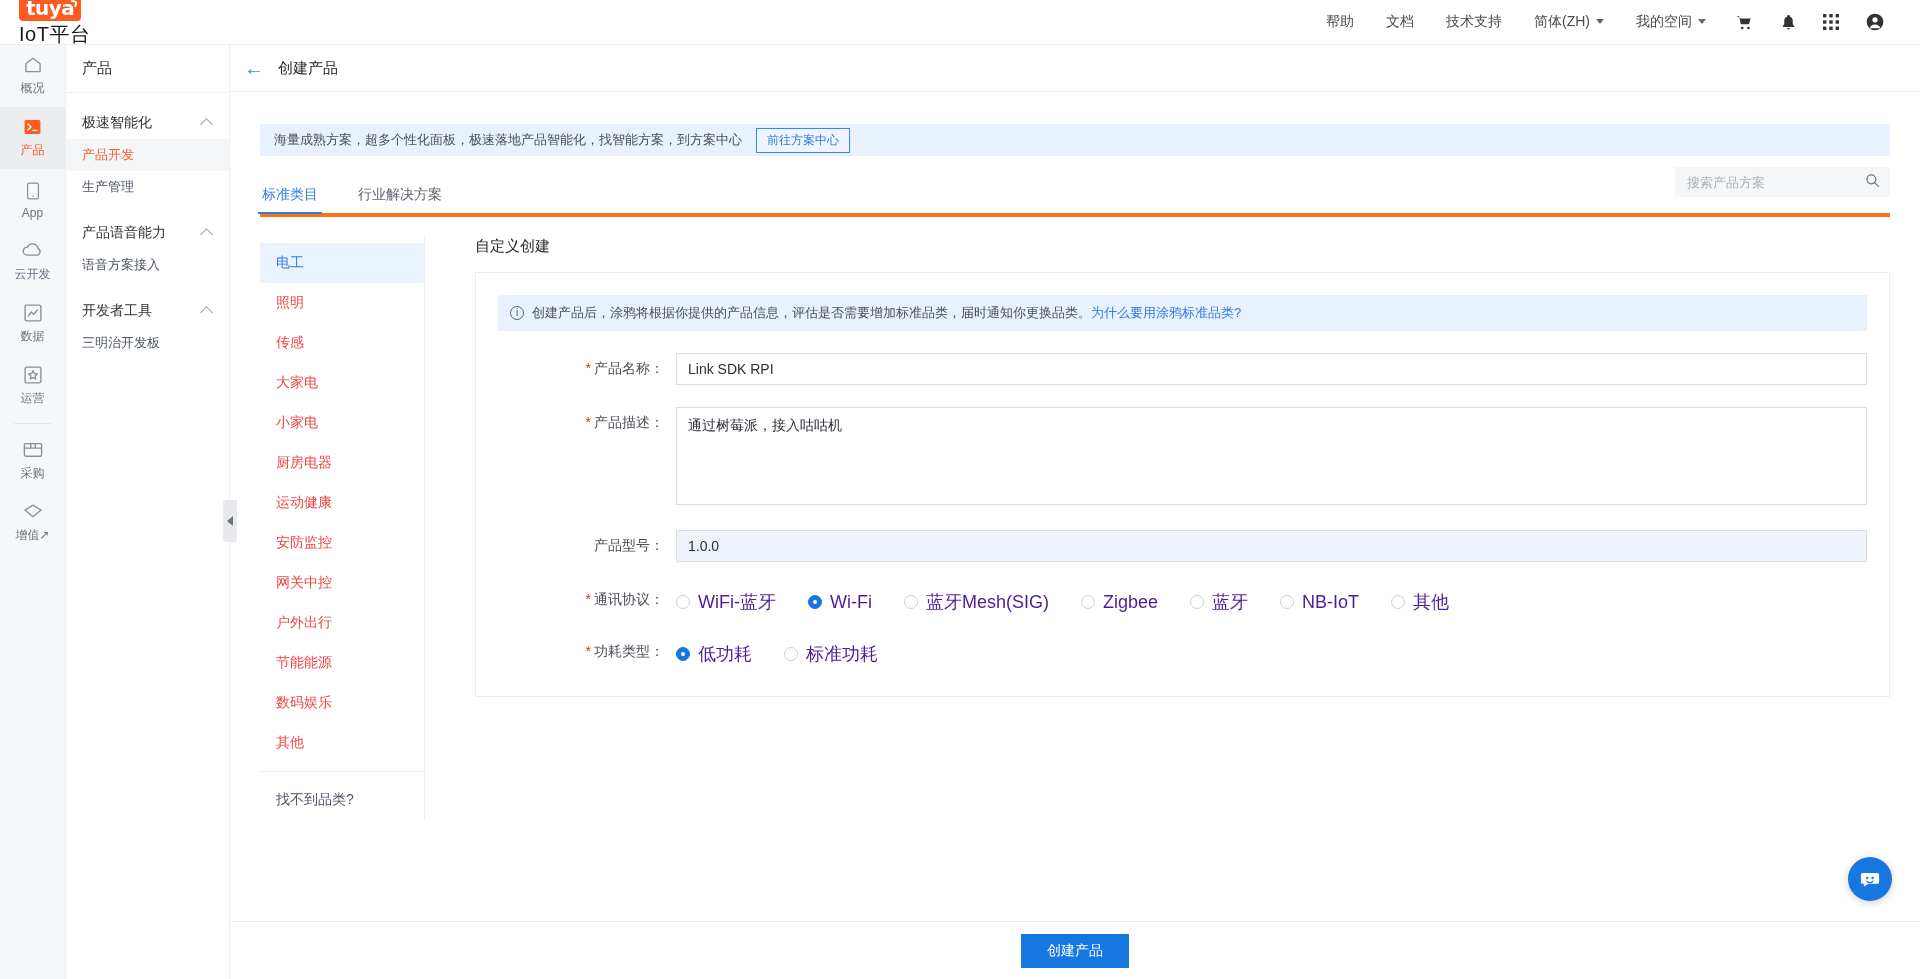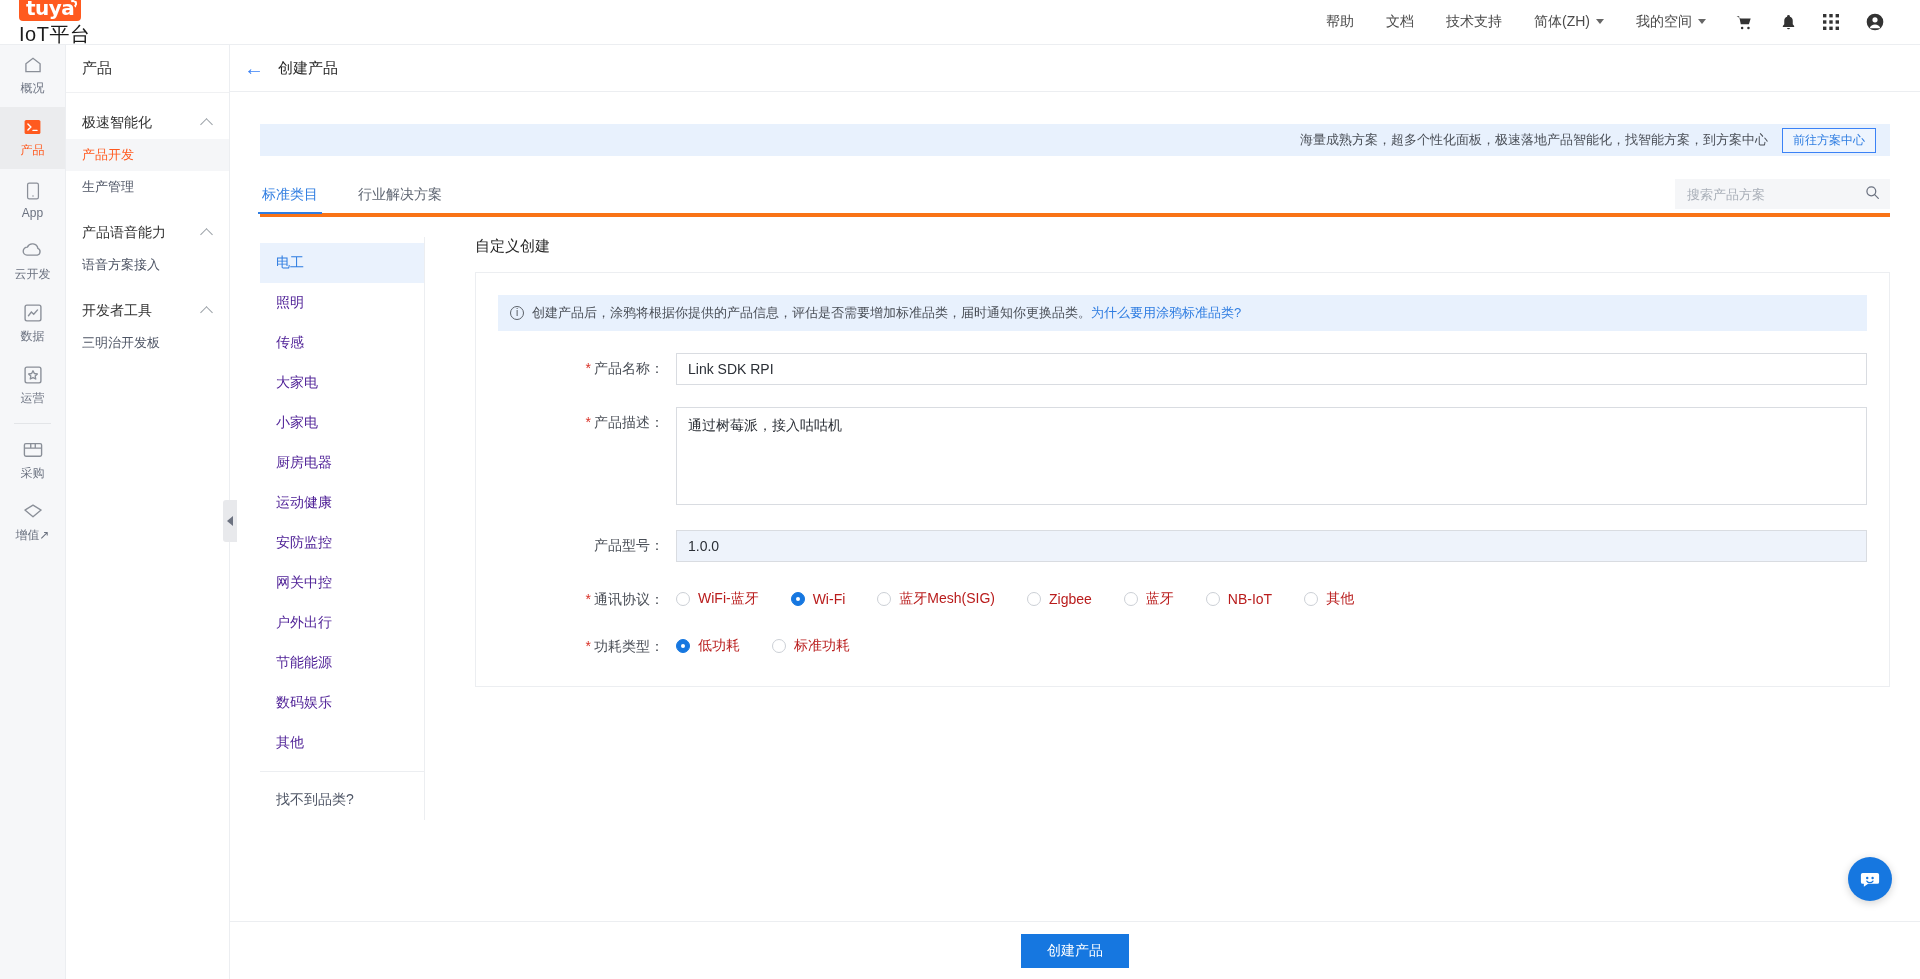--- a/index.html
+++ b/index.html
@@ -101,52 +101,52 @@
     height: 47px; display: flex; align-items: center; padding-left: 14px;
     border-bottom: 1px solid #eceef1; background: #fff;
   }
   .back-arrow { color: #3b82f6; font-size: 20px; cursor: pointer; line-height: 1; margin-right: 14px; }
   .page-title { font-size: 15px; color: #262626; }
 
   .content { padding: 0 0 0 0; height: 887px; position: relative; overflow: hidden; background:#fff;}
 
   .promo {
     margin: 32px 30px 0 30px; height: 32px; background: #e8f1fd;
-    display: flex; align-items: center; padding: 0 14px; font-size: 13px; color: #4a4f57; justify-content: flex-end;
+    display: flex; align-items: center; padding: 0 14px; font-size: 13px; color: #4a4f57;
   }
   .promo-btn {
     margin-left: 14px; border: 1px solid #3b82f6; color: #2f7de1; background: #eef5fe;
     font-size: 12px; padding: 3px 10px; cursor: pointer;
   }
 
   .tabs-row { margin: 22px 30px 0 30px; display: flex; align-items: flex-end; border-bottom: 4px solid #f97316; position: relative;}
   .tab { font-size: 14px; color: #5f6672; padding: 8px 2px 9px 2px; margin-right: 36px; cursor: pointer; position: relative;}
   .tab.active { color: #2f7de1; }
   .tab.active:after {
     content: ""; position: absolute; left: -2px; right: -2px; bottom: -1px; height: 2px; background: #2f7de1;
   }
   .search-box {
-    position: absolute; right: 0; bottom: 4px; width: 215px; height: 30px;
+    position: absolute; right: 0; bottom: 16px; width: 215px; height: 30px;
     background: #f5f6f8; display: flex; align-items: center; padding: 0 10px;
   }
   .search-box input {
     border: 0; background: transparent; outline: none; flex: 1;
     font-size: 13px; color: #333; font-family: inherit;
   }
   .search-box input::placeholder { color: #a9afb8; }
 
   .panel { margin: 20px 30px 0 30px; display: flex; }
   .cats {
     width: 165px; border: 1px solid #eceef1; border-top: none; border-bottom: none;
     background: #fff; padding-top: 6px; flex: none; position: relative;
     border-right: 1px solid #eceef1; border-left: none;
   }
   .cat {
     height: 40px; display: flex; align-items: center; padding-left: 16px;
-    font-size: 14px; color: #4c1d95; cursor: pointer;
+    font-size: 14px; color: #ef4444; cursor: pointer;
   }
   .cat.active { color: #2f7de1; background: #eaf2fd; }
   .cat-divider { height: 1px; background: #eceef1; margin: 8px 0; }
   .cat-link { height: 40px; display: flex; align-items: center; padding-left: 16px; font-size: 14px; color: #4e5565; cursor: pointer; }
 
   .form-area { flex: 1; padding-left: 50px; }
   .form-title { font-size: 15px; color: #262626; margin-bottom: 16px; }
   .form-card { border: 1px solid #eceef1; padding: 22px 0 30px 0; min-height: 352px; }
   .notice {
     margin: 0 22px 0 22px; background: #e8f1fd; display: flex; align-items: center;
@@ -167,21 +167,21 @@
   .req { color: #d93026; margin-right: 3px; }
   .fctrl { flex: 1; }
   .fctrl input[type=text], .fctrl textarea {
     width: 100%; border: 1px solid #d9dce1; font-size: 14px; color: #2b2f36;
     padding: 7px 11px; outline: none; font-family: inherit; background: #fff;
   }
   .fctrl input.readonlyish { background: #eef3fb; }
   .fctrl textarea { height: 98px; resize: none; line-height: 1.5; }
 
   .radios { display: flex; align-items: center; padding-top: 6px; flex-wrap: wrap; }
-  .radio { display: flex; align-items: center; margin-right: 32px; cursor: pointer; font-size: 14px; color: #b91c1c; }
+  .radio { display: flex; align-items: center; margin-right: 32px; cursor: pointer; font-size: 18px; color: #4c1d95; }
   .rdot {
     width: 14px; height: 14px; border: 1px solid #ccd0d6; border-radius: 50%;
     margin-right: 8px; flex: none; background: #fff; position: relative;
   }
   .radio.on .rdot { border-color: #1677e0; background: #1677e0; }
   .radio.on .rdot:after {
     content: ""; position: absolute; left: 4px; top: 4px; width: 4px; height: 4px;
     border-radius: 50%; background: #fff;
   }
 

